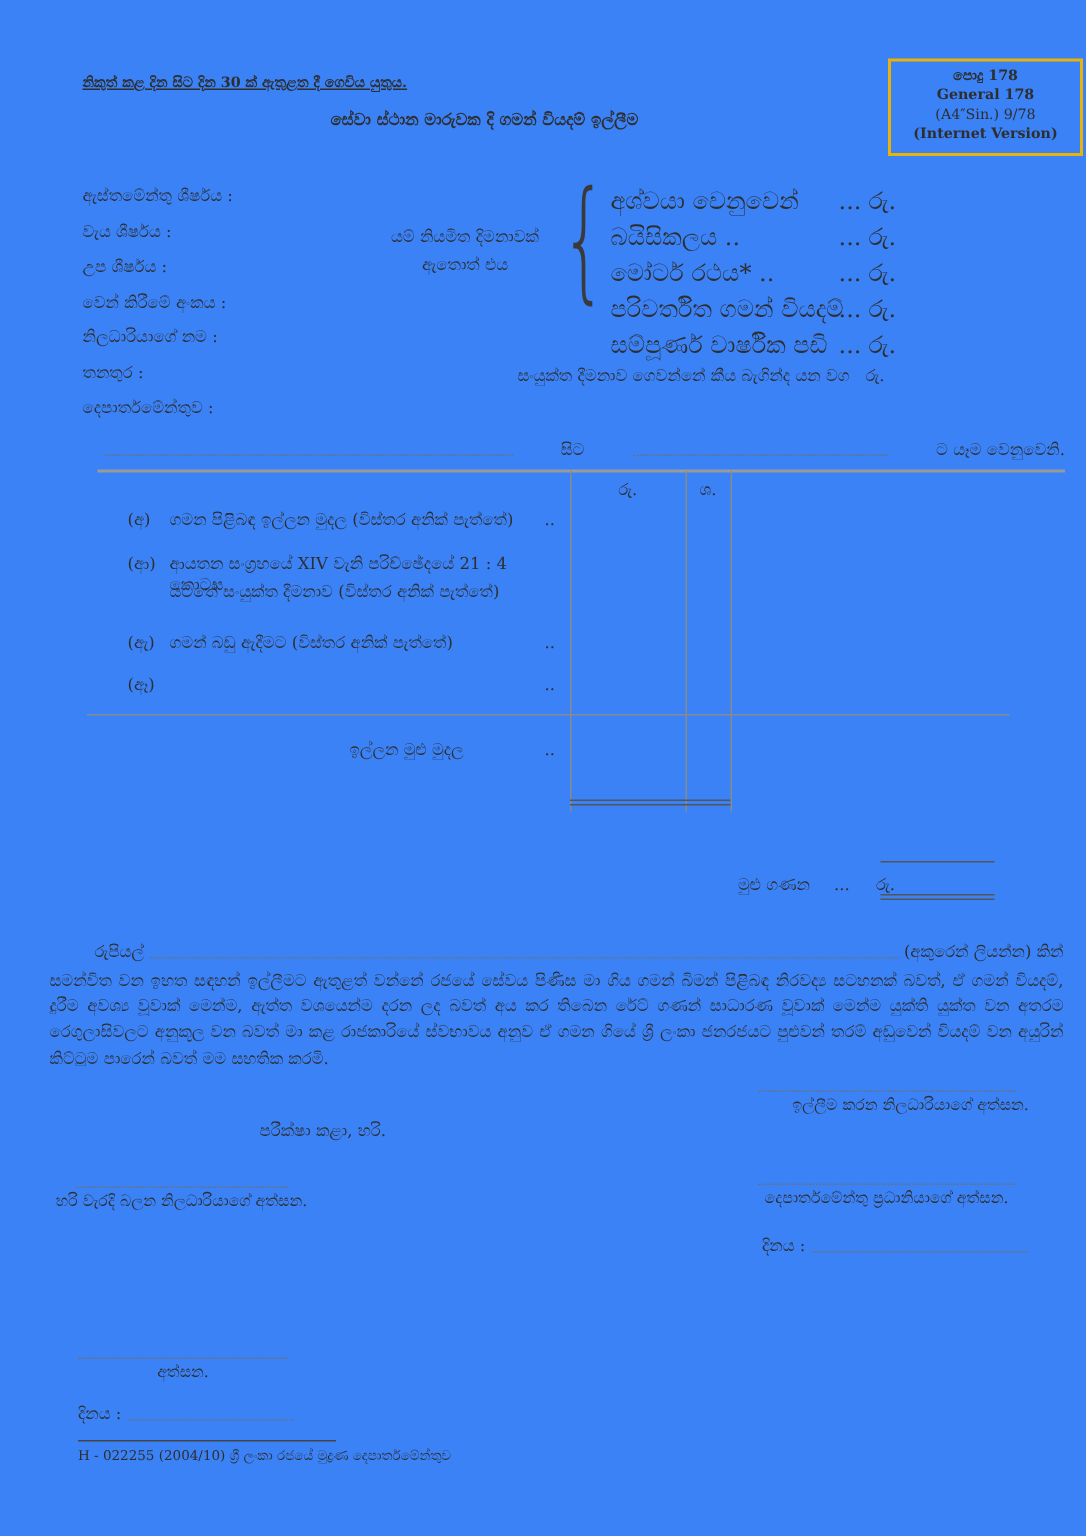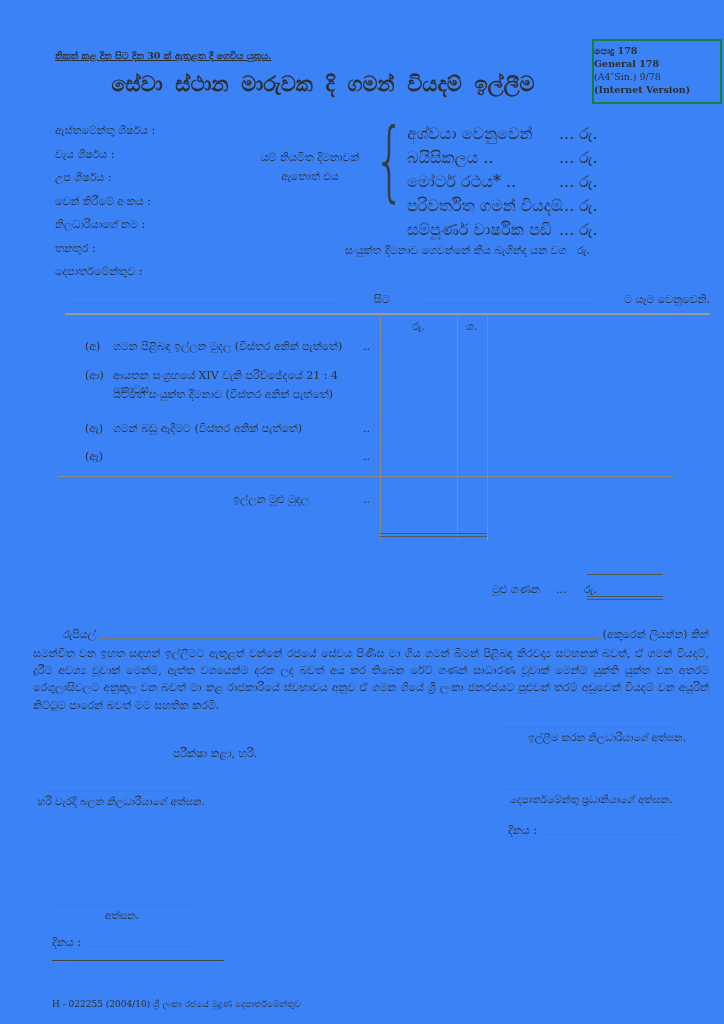--- a/index.html
+++ b/index.html
@@ -10,21 +10,21 @@
   .t11{font-size:11px;line-height:14px;}
   .center{text-align:center;}
   .bold{font-weight:bold;}
   .dotline{border-bottom:1.5px dotted #6f6f6f;height:0;}
   .solidline{border-bottom:1px solid #555;height:0;}
   .dblline{border-bottom:4px double #555;height:0;}
   .vline{border-left:1px solid #8a8a8a;width:0;}
   .flexrow{display:flex;align-items:flex-end;}
   .dotfill{flex:1;border-bottom:1.5px dotted #6f6f6f;margin:0 4px 3px 4px;}
   .hdr-note{font-size:9.5px;font-weight:bold;text-decoration:underline;}
-  .refbox{border:2px solid #15803d;font-size:9.5px;
+  .refbox{border:2px solid #eab308;text-align:center;font-size:9.5px;
           line-height:13px;padding-top:3px;}
   .brace{font-size:88px;font-weight:300;color:#3a3a3a;line-height:96px;
          transform:scaleX(.55);transform-origin:left top;
          font-family:"DejaVu Sans",sans-serif;}
   .fldcol div{height:23.5px;font-size:11px;}
   .arow{position:absolute;left:407px;width:240px;height:18px;font-size:16px;}
   .arow .albl{position:absolute;left:0;}
   .arow .adots{position:absolute;left:152px;}
   .arow .aunit{position:absolute;left:172px;}
   .advblk div{font-size:10.5px;line-height:15.2px;}
@@ -38,21 +38,21 @@
 
   <div class="abs hdr-note" style="left:55px;top:50px;">නිකුත් කළ දින සිට දින 30 ක් ඇතුළත දී ගෙවිය යුතුය.</div>
 
   <div class="abs refbox" style="left:592px;top:39px;width:126px;height:58px;">
     <div class="bold">පොදු  178</div>
     <div class="bold">General 178</div>
     <div>(A4″Sin.) 9/78</div>
     <div class="bold">(Internet Version)</div>
   </div>
 
-  <div class="abs center" style="left:0;top:73px;width:646px;font-size:21px;font-weight:600;font-family:Liberation Mono, monospace;">සේවා ස්ථාන මාරුවක දි ගමන් වියදම් ඉල්ලීම</div>
+  <div class="abs center" style="left:0;top:73px;width:646px;font-size:11px;font-weight:600;">සේවා ස්ථාන මාරුවක දි ගමන් වියදම් ඉල්ලීම</div>
 
   <div class="abs fldcol" style="left:55px;top:124px;">
     <div>ඇස්තමේන්තු ශීර්ෂය :</div>
     <div>වැය ශීර්ෂය :</div>
     <div>උප ශීර්ෂය :</div>
     <div>වෙන් කිරීමේ අංකය :</div>
     <div>නිලධාරියාගේ නම :</div>
     <div>තනතුර :</div>
     <div>දෙපාර්තමේන්තුව :</div>
   </div>
@@ -168,15 +168,15 @@
 
   <div class="abs dotline" style="left:52px;top:905px;width:140px;"></div>
   <div class="abs center siglab" style="left:52px;top:909px;width:140px;">අත්සන.</div>
 
   <div class="abs flexrow t11" style="left:52px;top:936px;width:148px;">
     <span>දිනය  :</span>
     <span class="dotfill"></span>
   </div>
 
   <div class="abs" style="left:52px;top:960px;width:172px;border-top:1px solid #444;"></div>
-  <div class="abs" style="left:52px;top:999px;font-size:9px;text-align:right;">H - 022255 (2004/10) ශ්‍රී ලංකා රජයේ මුද්‍රණ දෙපාර්තමේන්තුව</div>
+  <div class="abs" style="left:52px;top:966px;font-size:9px;text-align:right;">H - 022255 (2004/10) ශ්‍රී ලංකා රජයේ මුද්‍රණ දෙපාර්තමේන්තුව</div>
 
 </div>
 
 </body></html>

